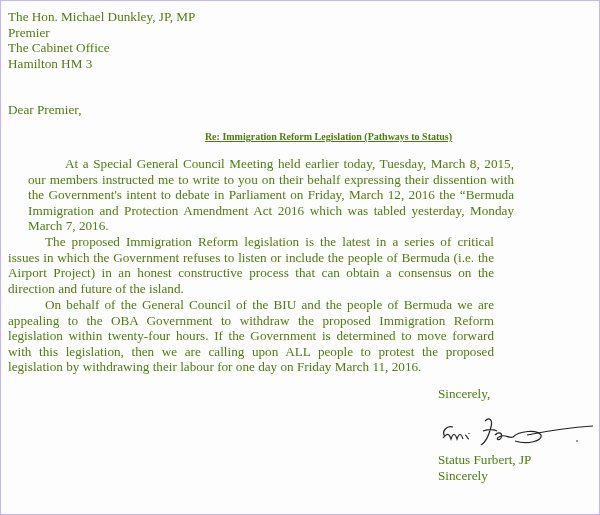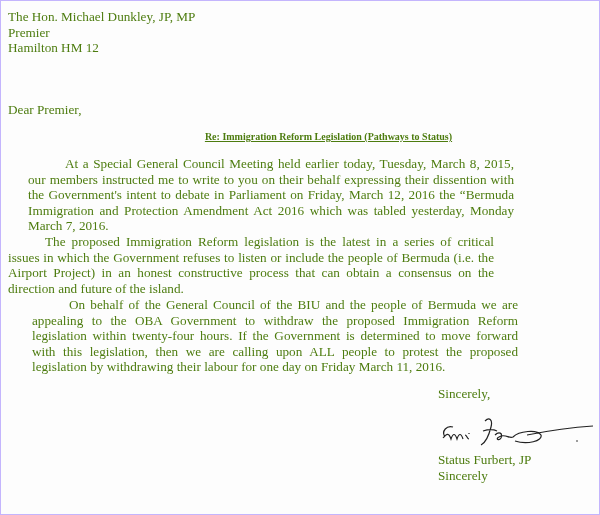--- a/index.html
+++ b/index.html
@@ -23,34 +23,35 @@
       font-size: 10px;
       padding-left: 57px;
     }
     .para {
       position: absolute; left: 7px; width: 486px;
       text-align: justify;
       text-indent: 37px;
     }
     .p1 { top: 155px; margin-left: 20px; }
     .p2 { top: 233px; }
-    .p3 { top: 296px; margin-left: 24px; }
+    .p3 { top: 296px; }
     .closing { position: absolute; left: 437px; top: 385px; }
     .signature { position: absolute; left: 436px; top: 410px; width: 160px; height: 40px; }
     .signer { position: absolute; left: 437px; top: 451px; }
     .signer div { height: 15.6px; }
   </style>
 </head>
 <body>
 
 <div class="page">
   <div class="address">
     <div>The Hon. Michael Dunkley, JP, MP</div>
     <div>Premier</div>
-    <div>Hamilton HM 12</div>
+    <div>The Cabinet Office</div>
+    <div>Hamilton HM 3</div>
   </div>
 
   <div class="salutation">Dear Premier,</div>
 
   <div class="subject">Re:  Immigration Reform Legislation (Pathways to Status)</div>
 
   <div class="para p1">At a Special General Council Meeting held earlier today, Tuesday, March 8, 2015, our members instructed me to write to you on their behalf expressing their dissention with the Government's intent to debate in Parliament on Friday, March 12, 2016 the “Bermuda Immigration and Protection Amendment Act 2016 which was tabled yesterday, Monday March 7, 2016.</div>
   <div class="para p2">The proposed Immigration Reform legislation is the latest in a series of critical issues in which the Government refuses to listen or include the people of Bermuda (i.e. the Airport Project)  in an honest constructive process that can obtain a consensus on the direction and future of the island.</div>
   <div class="para p3">On behalf of the General Council of the BIU and the people of Bermuda we are appealing to the OBA Government to withdraw the proposed Immigration Reform legislation within twenty-four hours.  If the Government is determined to move forward with this legislation, then we are calling upon ALL people to protest  the proposed legislation by withdrawing their labour for one day on Friday March 11, 2016.</div>
 

